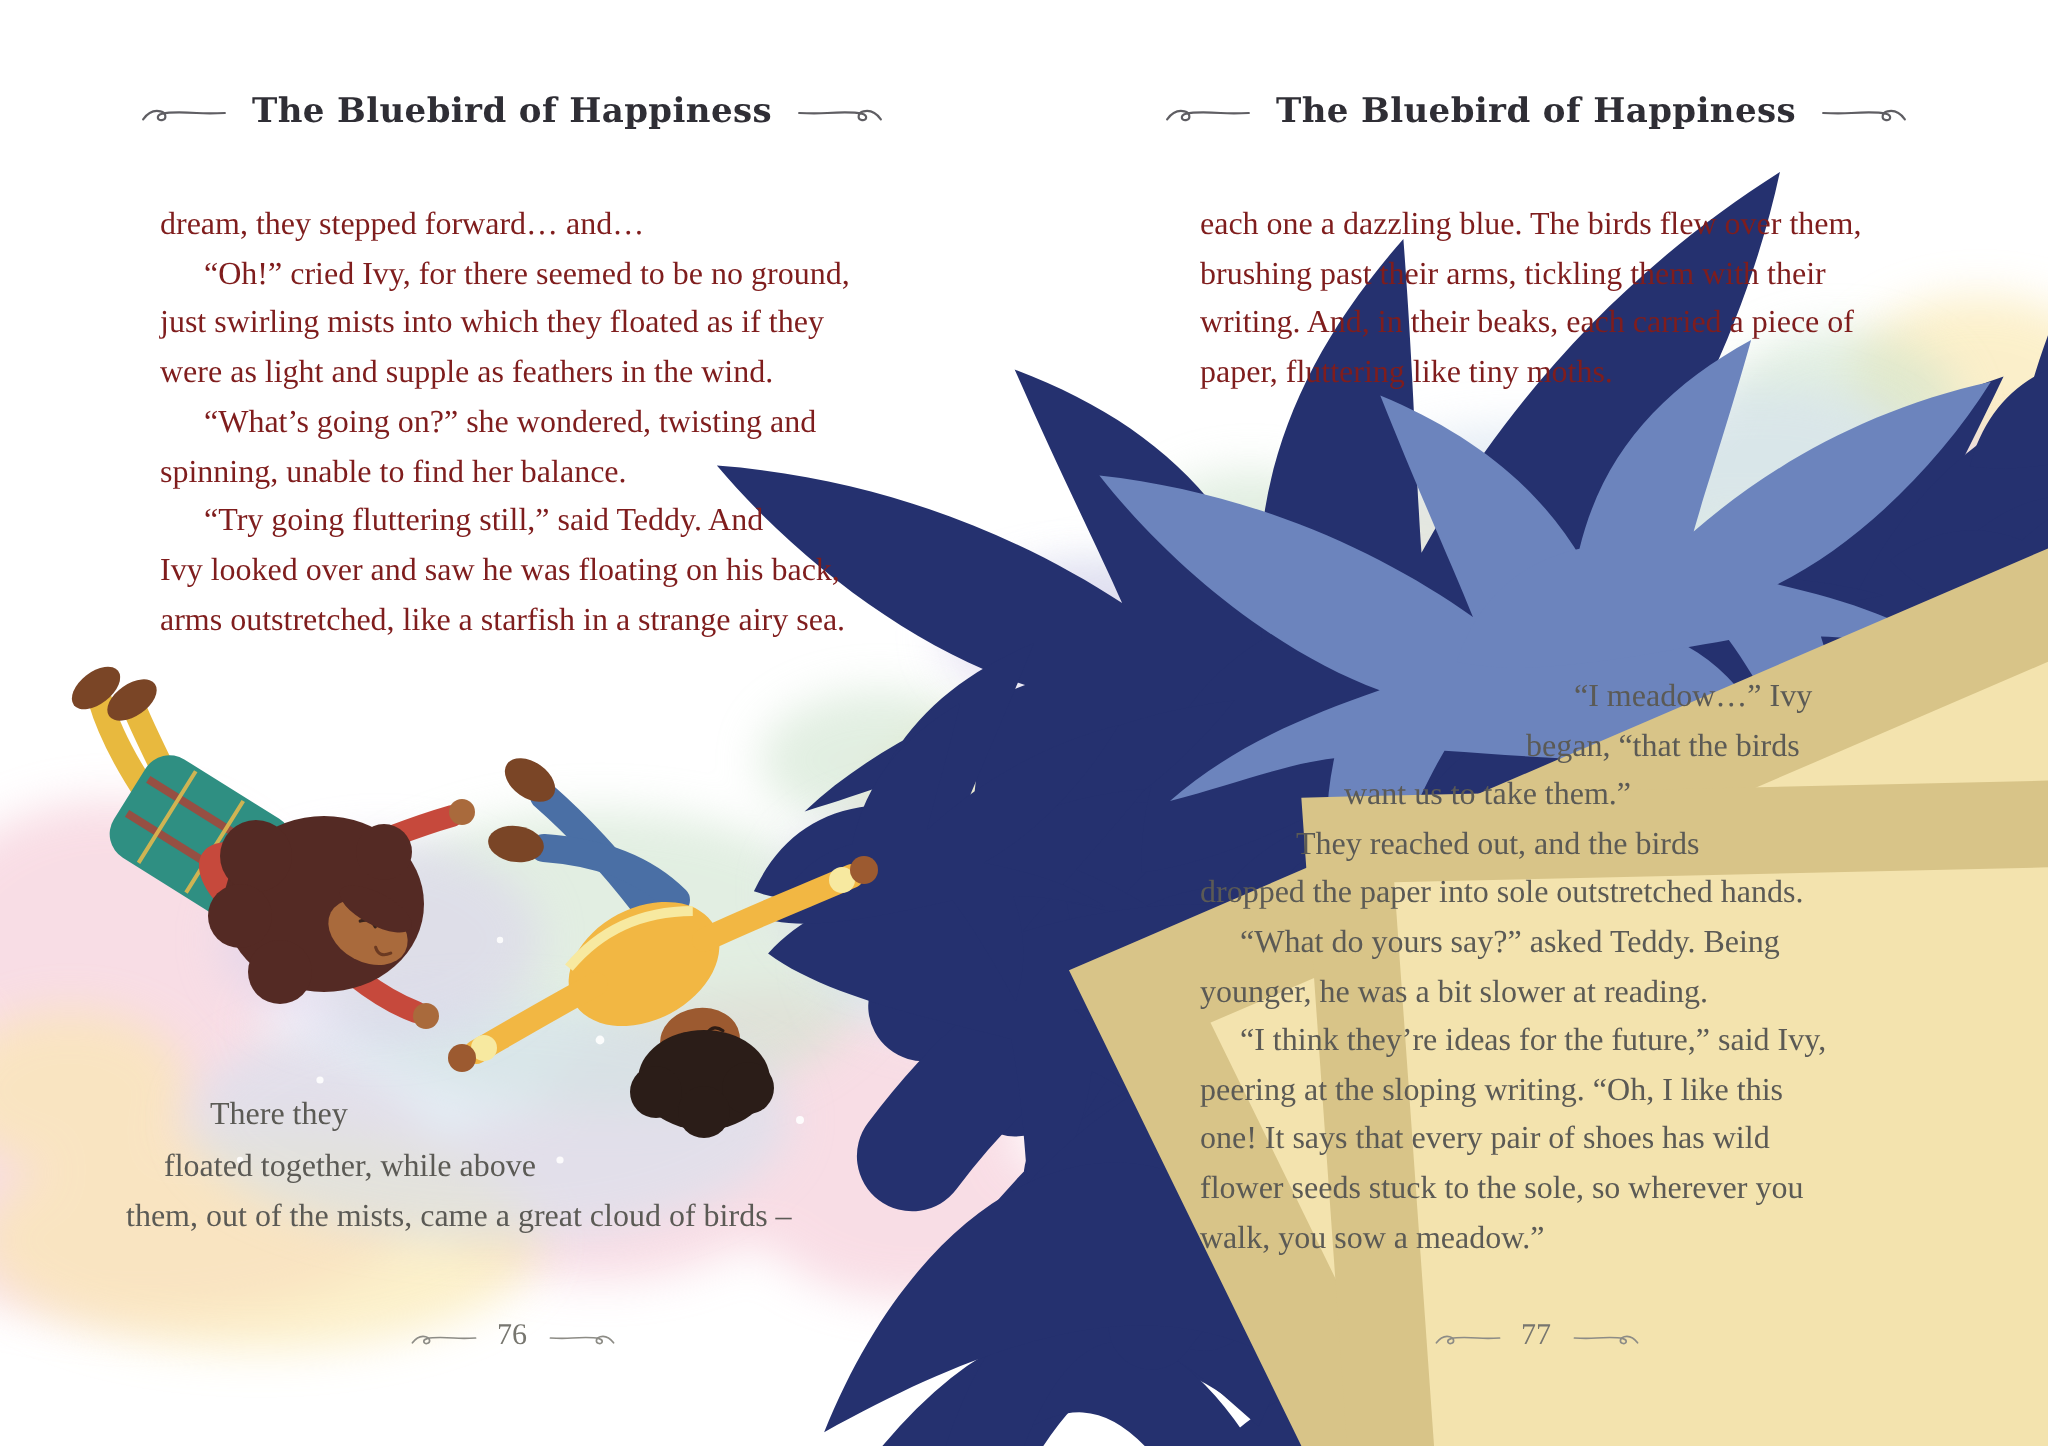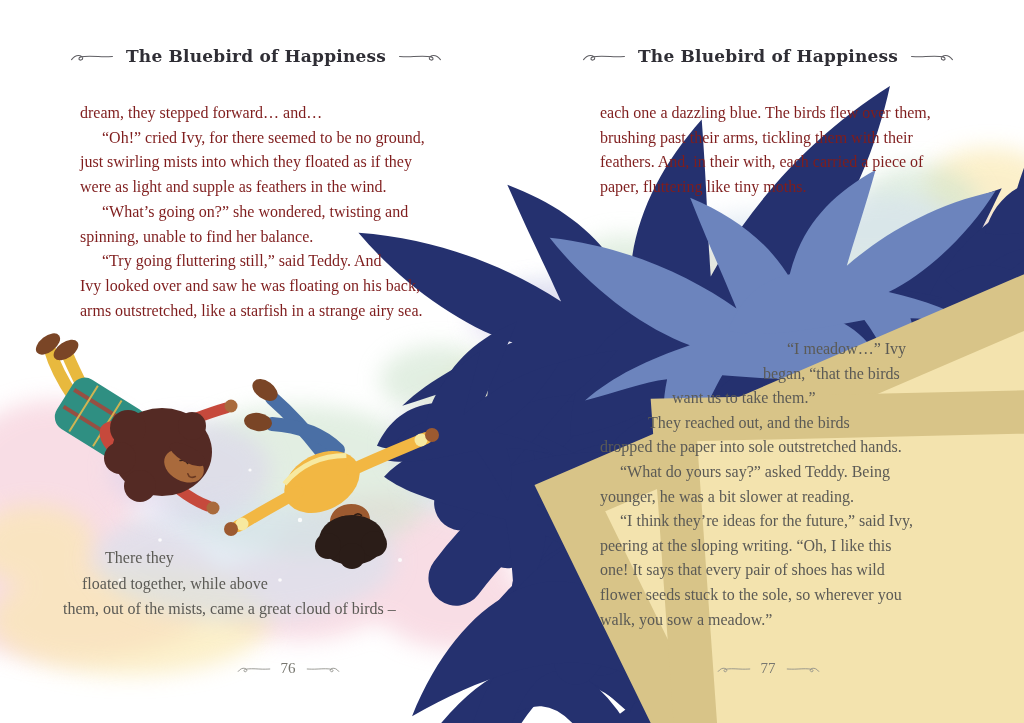--- a/index.html
+++ b/index.html
@@ -34,21 +34,21 @@
   .lf-0 { margin-left:42px; } .lf-1 { margin-left:19px; } .lf-2 { margin-left:0; }
   .rf-0 { margin-left:187px; } .rf-1 { margin-left:163px; } .rf-2 { margin-left:72px; }
   .rf-3 { margin-left:48px; }  .rf-4 { margin-left:0; }   .rf-5 { margin-left:20px; }
   .rf-6 { margin-left:0; }     .rf-7 { margin-left:20px; } .rf-8 { margin-left:0; }
   .rf-9 { margin-left:0; }     .rf-10 { margin-left:0; }   .rf-11 { margin-left:0; }
 
   .pagenum-row {
     top:660px; width:512px; display:flex; justify-content:center;
     align-items:center; gap:10px; color:#77766f; font-size:15px;
   }
-  .pagenum-row.left  { left:0;padding-left:32px; }
+  .pagenum-row.left  { left:0; }
   .pagenum-row.right { left:512px; }
   .fl-small { color:#8d8c86; display:block; }
 </style>
 </head>
 <body>
 
 <div class="spread">
 
   <svg class="illustration" width="1024" height="723" viewBox="0 0 1024 723">
     <defs>
@@ -326,21 +326,21 @@
 
   <div class="txt frag" id="left-frag">
     <div class="lf-0">There they</div>
     <div class="lf-1">floated together, while above</div>
     <div class="lf-2">them, out of the mists, came a great cloud of birds –</div>
   </div>
 
   <div class="txt body-col" id="right-body">
     <div>each one a dazzling blue. The birds flew over them,</div>
     <div>brushing past their arms, tickling them with their</div>
-    <div>feathers. And, in their with, each carried a piece of</div>
+    <div>writing. And, in their beaks, each carried a piece of</div>
     <div>paper, fluttering like tiny moths.</div>
   </div>
 
   <div class="txt frag" id="right-frag">
     <div class="rf-0">“I meadow…” Ivy</div>
     <div class="rf-1">began, “that the birds</div>
     <div class="rf-2">want us to take them.”</div>
     <div class="rf-3">They reached out, and the birds</div>
     <div class="rf-4">dropped the paper into sole outstretched hands.</div>
     <div class="rf-5">“What do yours say?” asked Teddy. Being</div>

